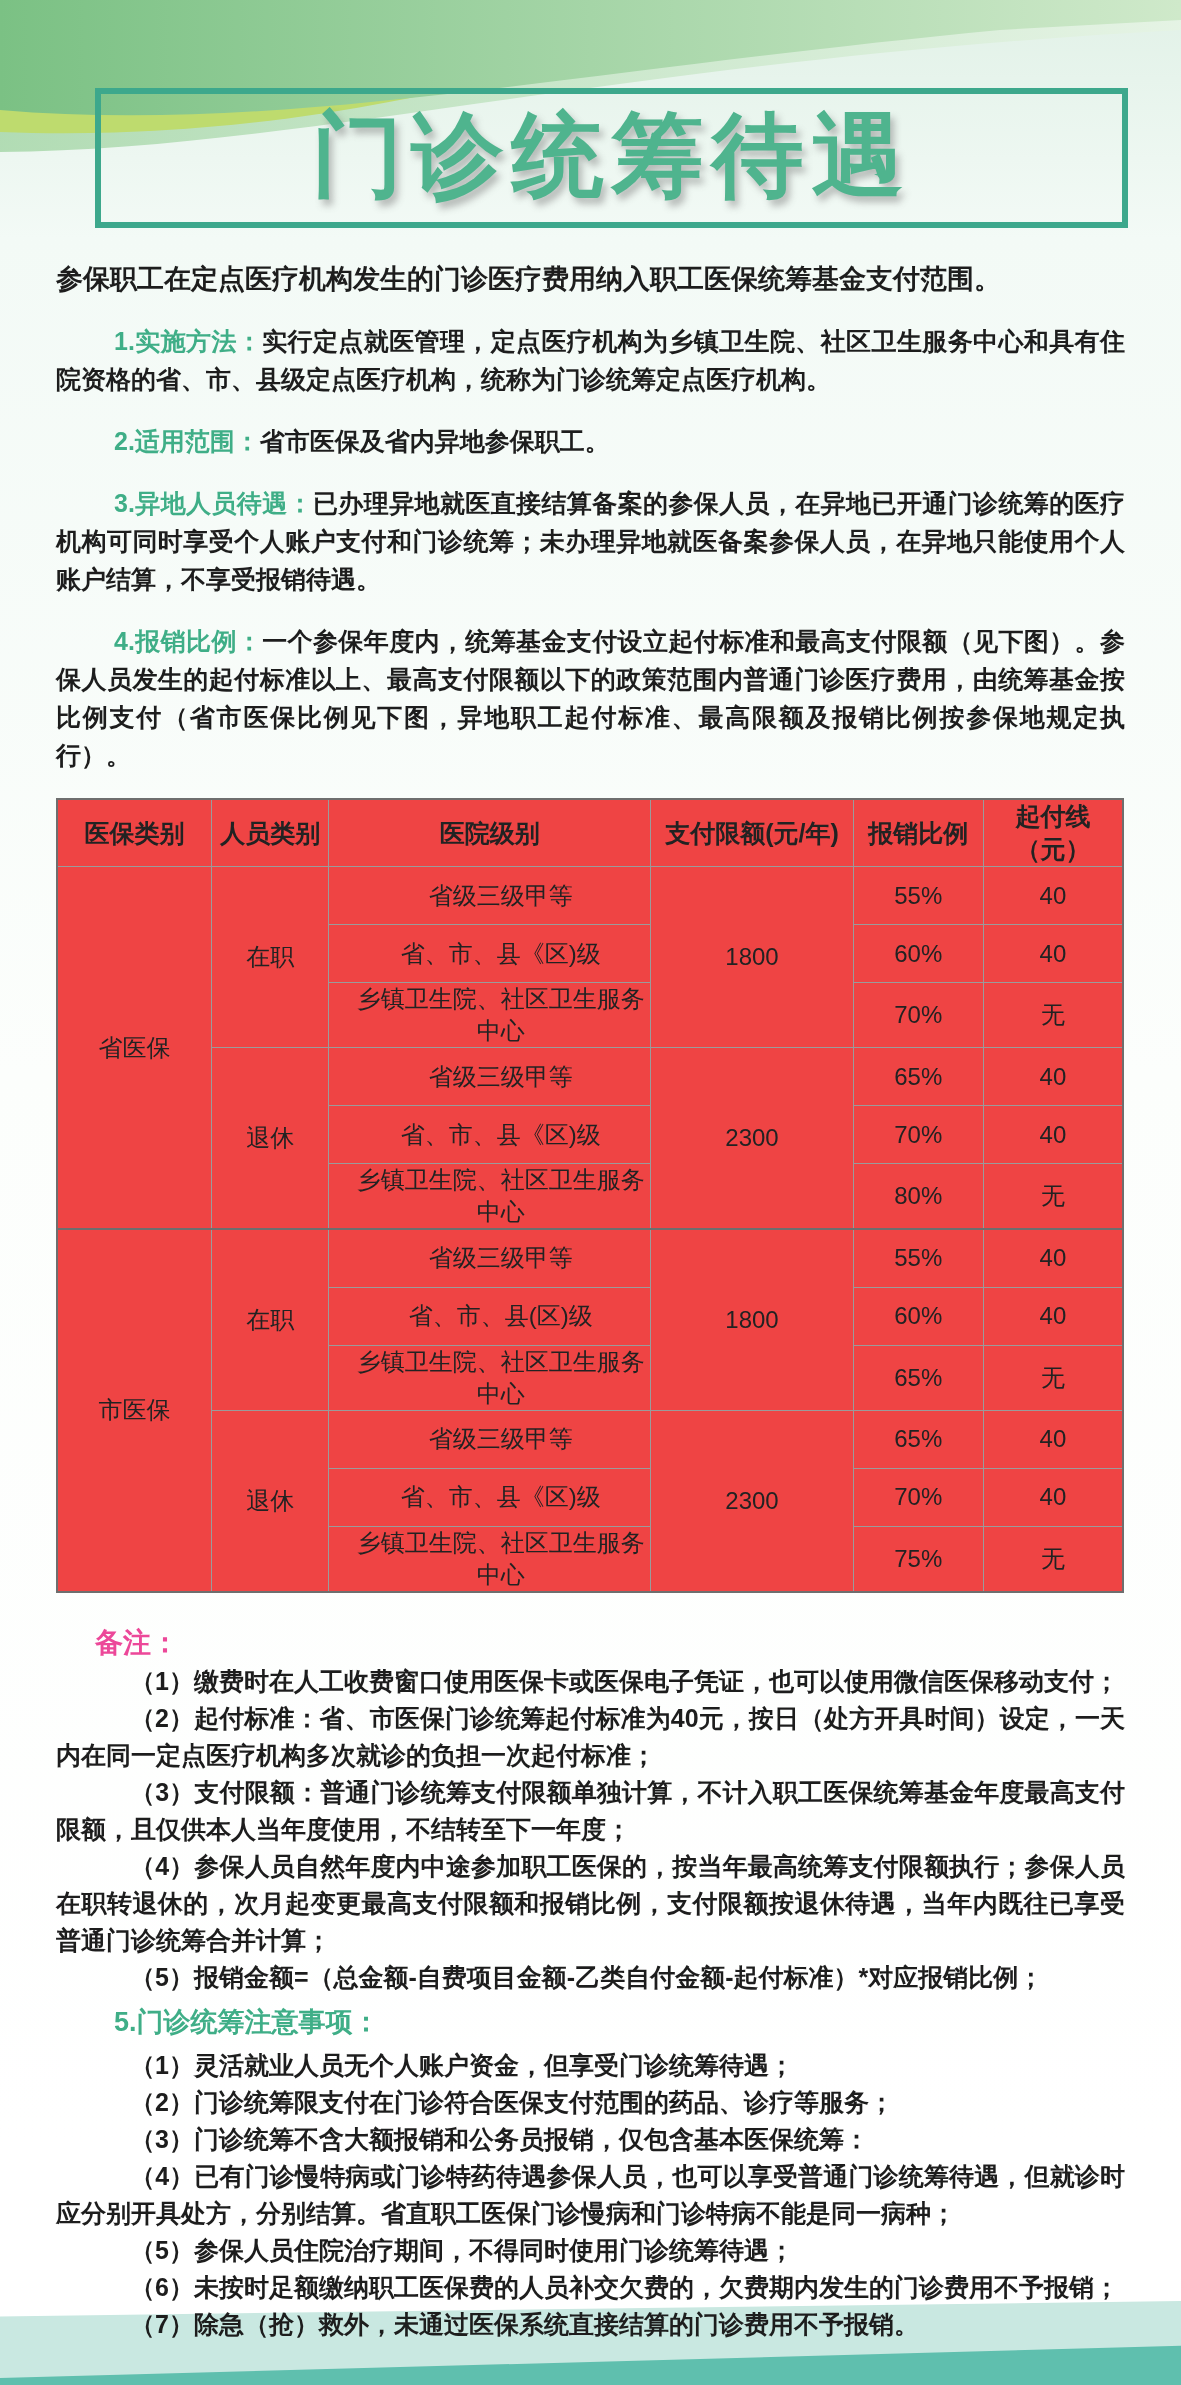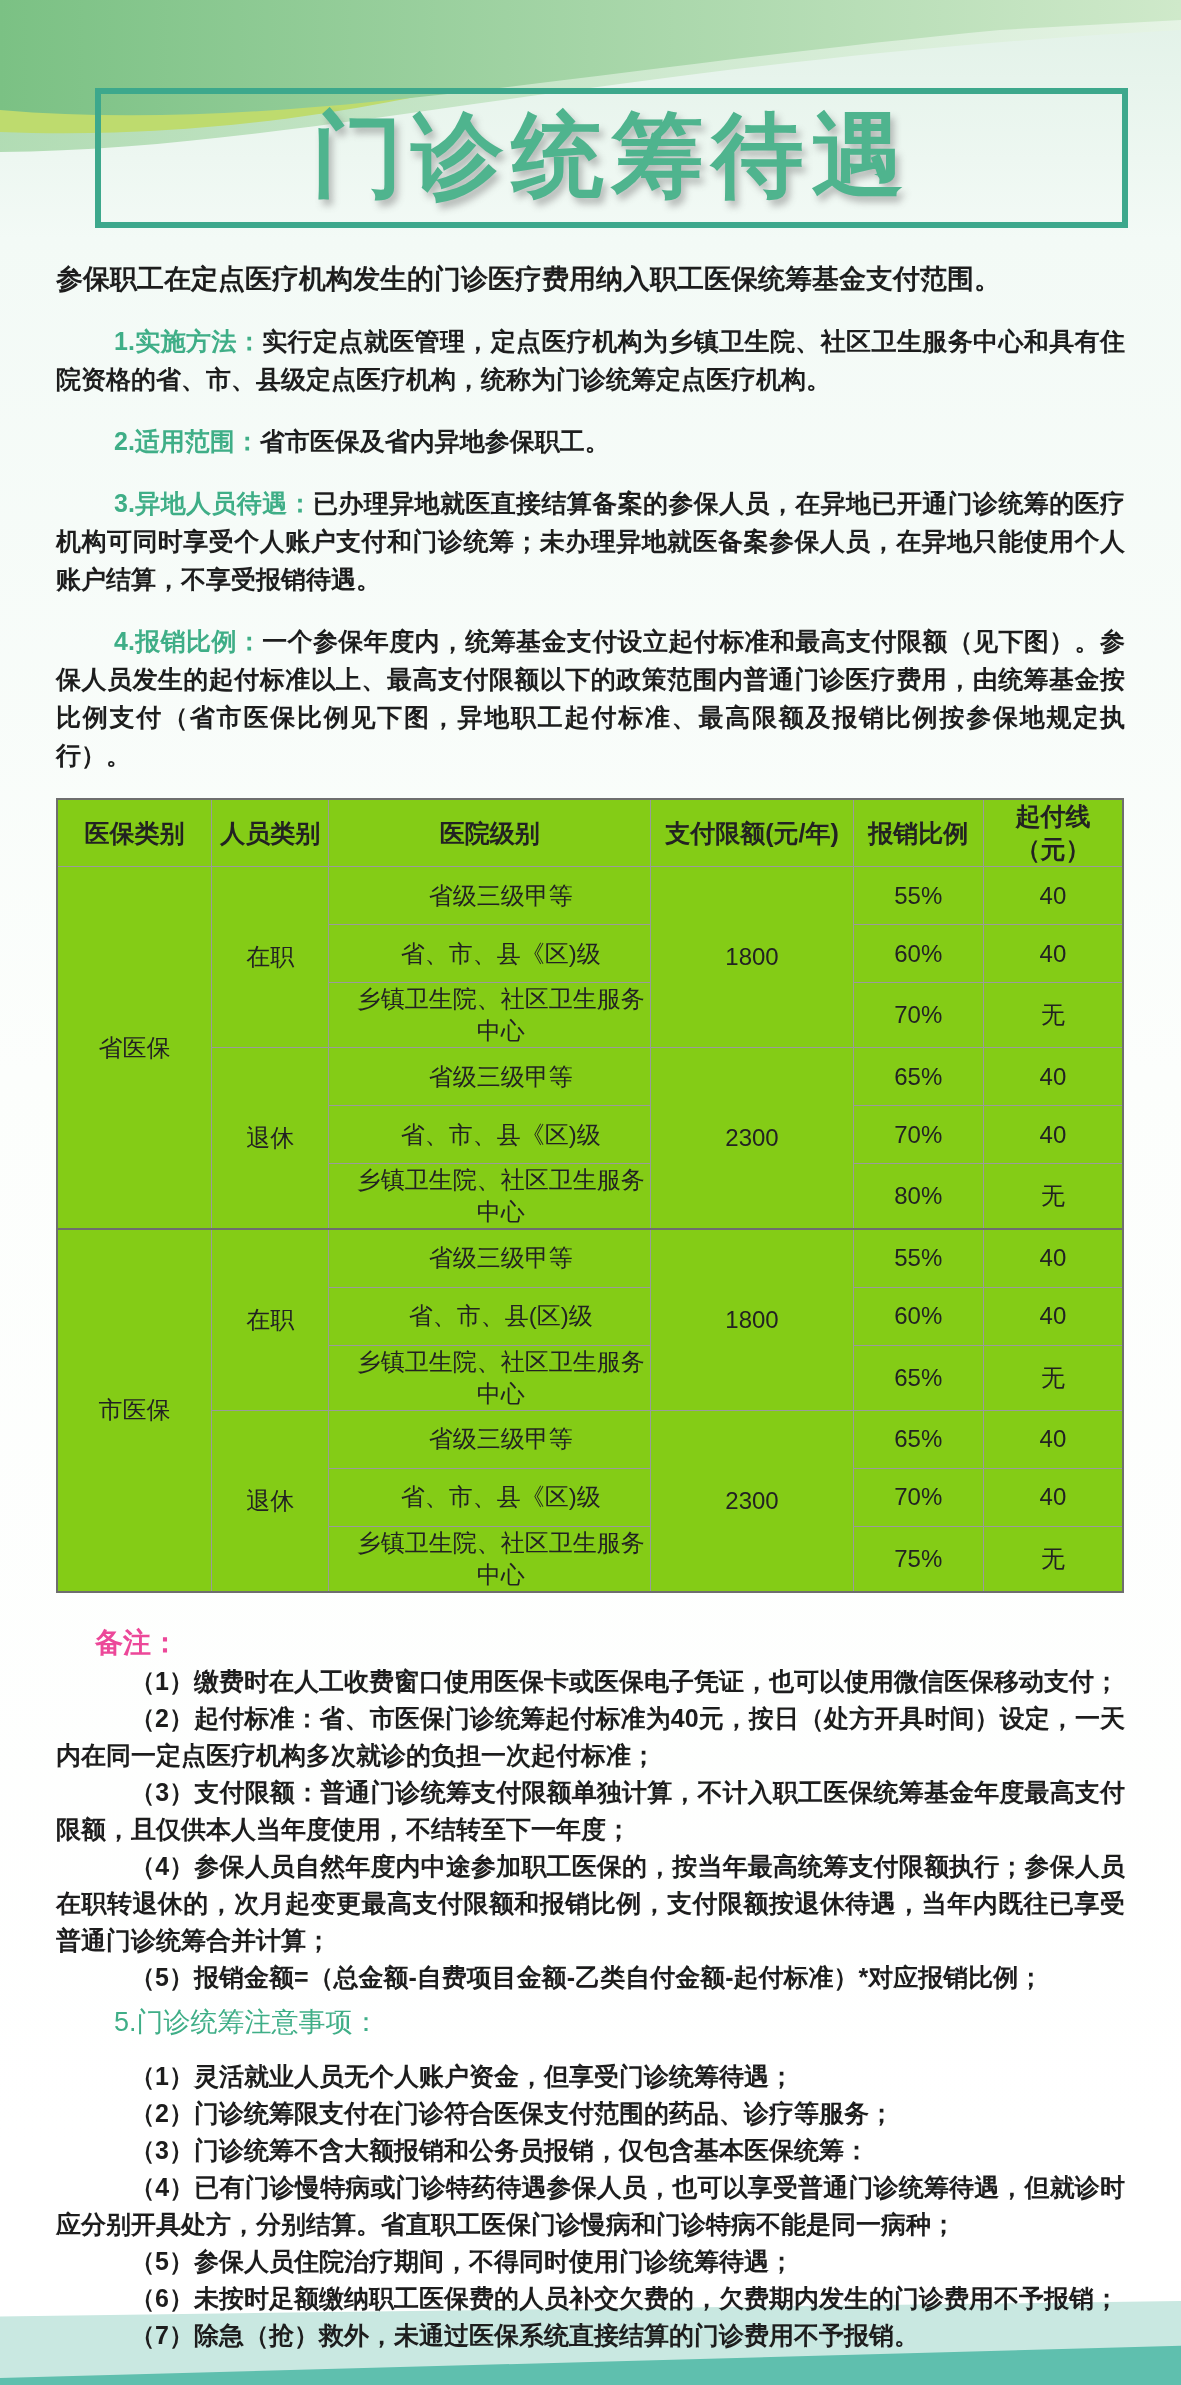--- a/index.html
+++ b/index.html
@@ -31,34 +31,34 @@
   }
 
   .intro { margin-top:32px; font-size:27px; font-weight:bold; line-height:38px; }
 
   .sec { margin-top:24px; font-size:25px; font-weight:bold; line-height:38px;
          text-align:justify; text-indent:58px; }
   .sec .lab { color:#3fae87; }
 
   table.benefits {
     margin-top:24px; width:1068px; border-collapse:collapse;
-    border:2px solid #6e6e6e; background:#84cc16;
+    border:2px solid #6e6e6e; background:#ef4444;
   }
   table.benefits th, table.benefits td {
     border:1px solid #9b9b9b; text-align:center; vertical-align:middle;
     font-size:24px; color:#222;
   }
   table.benefits th { height:56px; font-weight:bold; font-size:25px; }
   table.benefits td { height:58px; font-weight:400; }
   td.hosp { text-align:left; padding-left:22px; }
   tr.group-sep td { border-top:2px solid #6e6e6e; }
 
   .notes-head { margin:30px 0 0 39px; font-size:28px; font-weight:bold; color:#ec4899; line-height:40px; }
   .note { font-size:25px; font-weight:bold; line-height:37px; text-align:justify; text-indent:74px; }
-  .notice-head { margin:6px 0 16px 58px; font-size:27px; font-weight:normal; color:#3fae87; line-height:40px; }
+  .notice-head { margin:6px 0 5px 58px; font-size:27px; font-weight:bold; color:#3fae87; line-height:40px; }
 </style>
 </head>
 <body>
 
 <svg class="top-deco" viewBox="0 0 1181 240" preserveAspectRatio="none">
   <defs>
     <linearGradient id="gA" x1="0" y1="0" x2="1" y2="0">
       <stop offset="0" stop-color="#9ed3a0"></stop>
         <stop offset="1" stop-color="#e6f4e3"></stop>
     </linearGradient>

